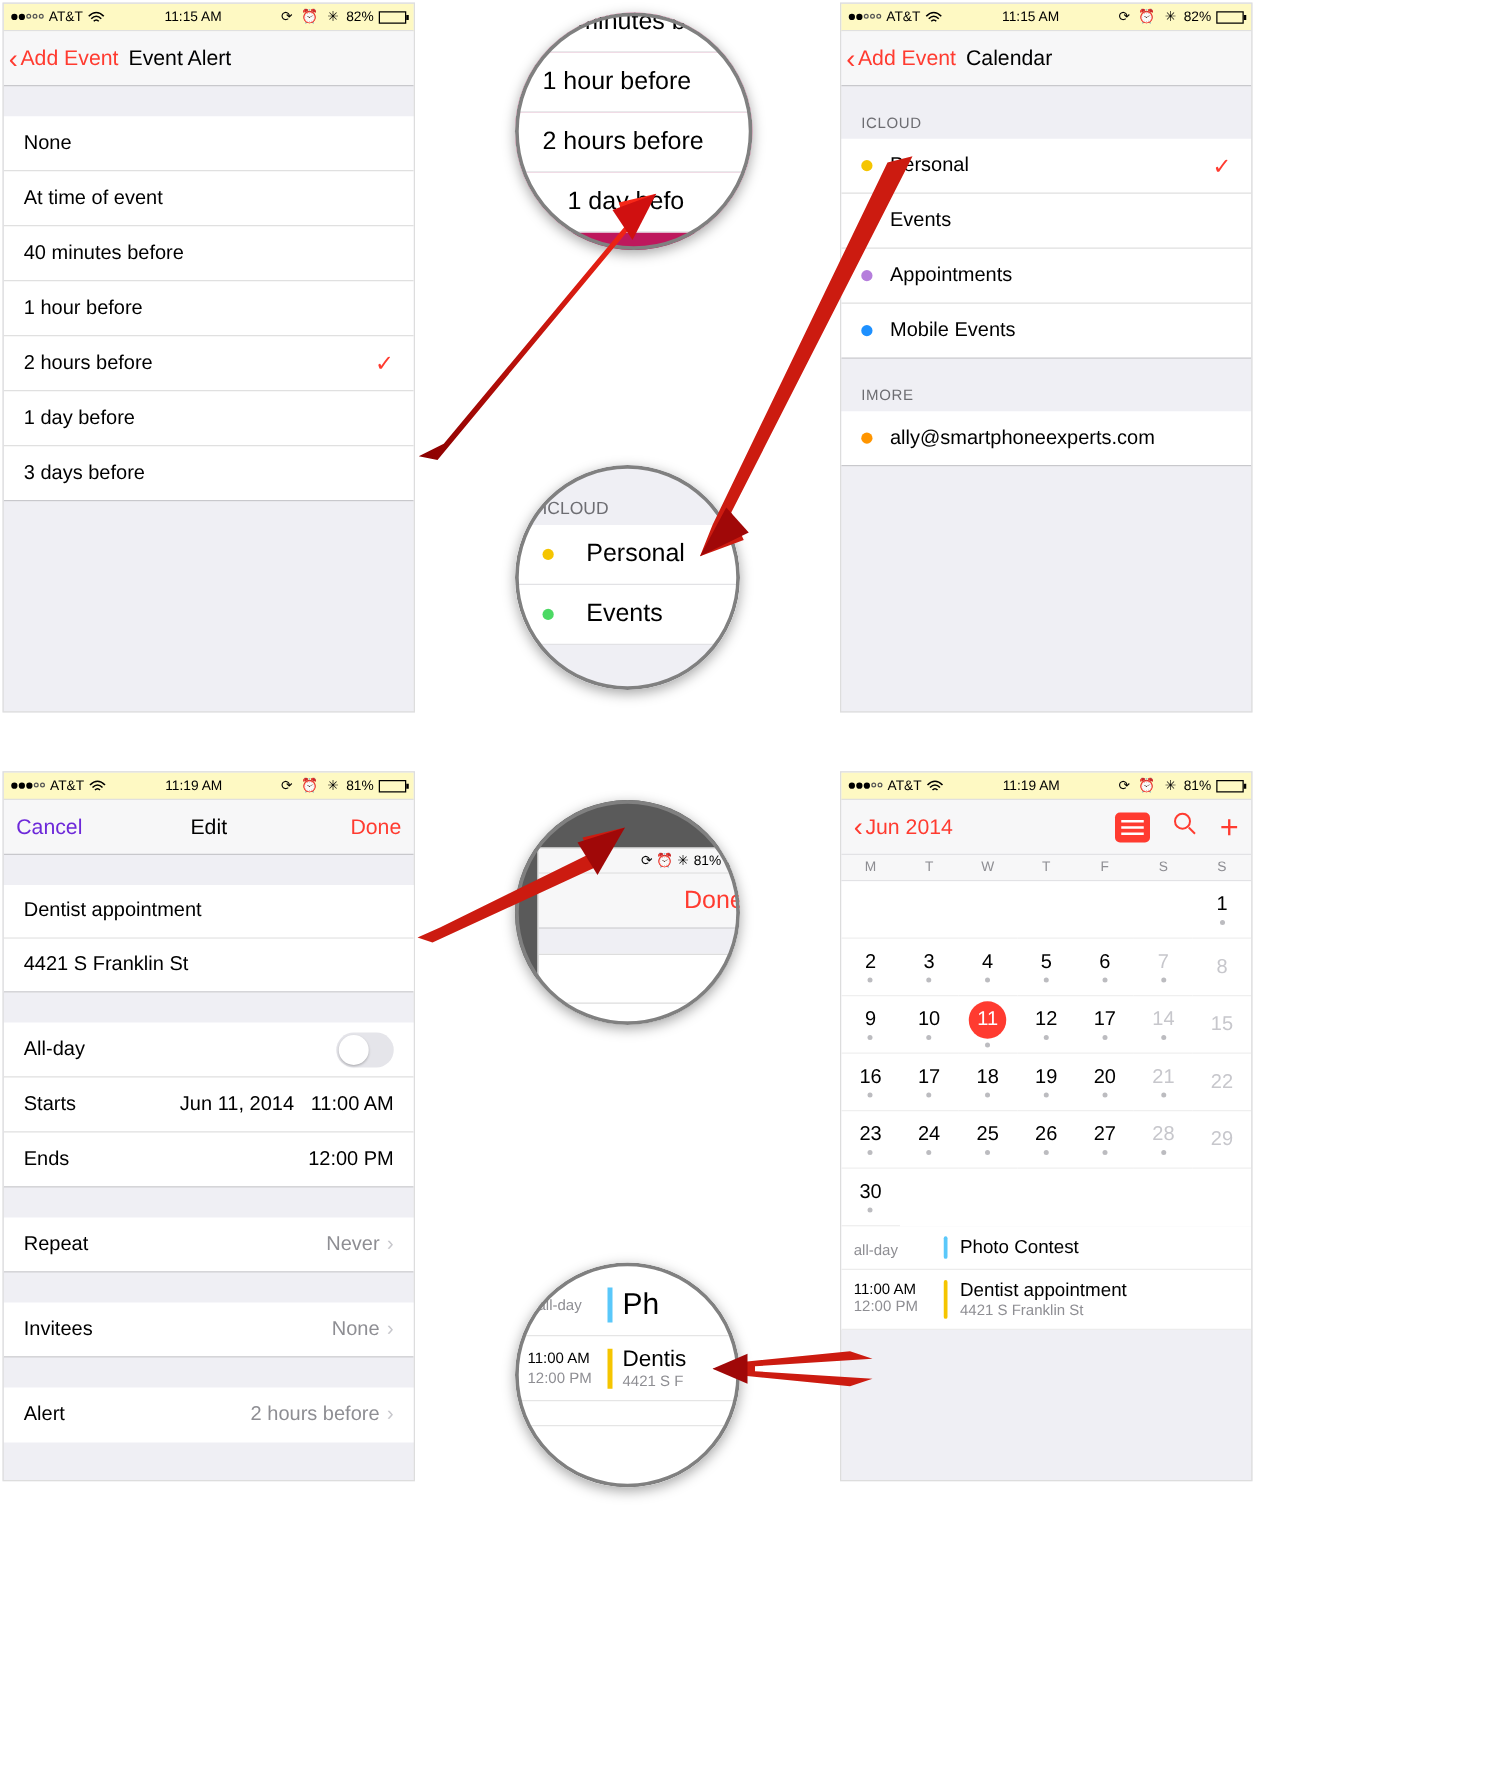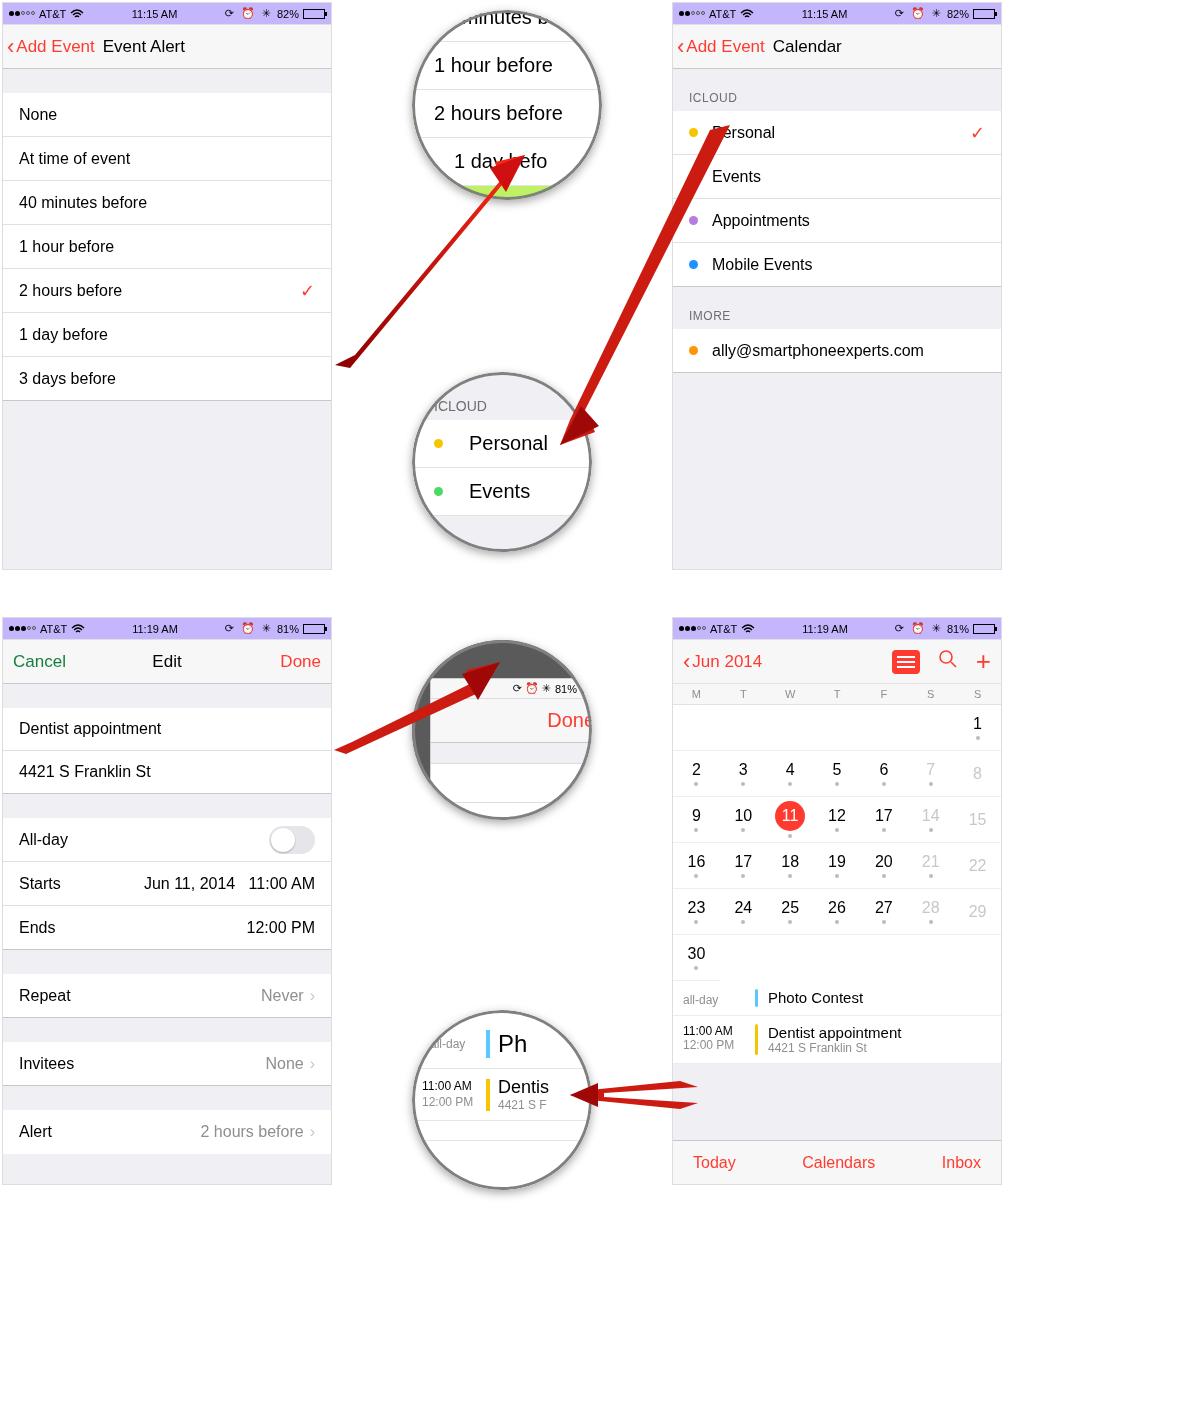--- a/index.html
+++ b/index.html
@@ -18,21 +18,21 @@
     border: 1px solid #ddd;
     overflow: hidden;
   }
   
   .p1 { left: 2px;   top: 2px;   height: 568px; }
   .p2 { left: 672px; top: 2px;   height: 568px; }
   .p3 { left: 2px;   top: 617px; height: 568px; }
   .p4 { left: 672px; top: 617px; height: 568px; }
 
   .status {
-    height:22px; background:#c4b5fd; font-size:11px;
+    height:22px; background:#fef9c3; font-size:11px;
     display:flex; align-items:center; justify-content:space-between;
     padding:0 6px; color:#000; border-bottom:1px solid #e0e0e0;
   }
   .status .left, .status .right { display:flex; align-items:center; gap:4px; }
   .dots { display:flex; gap:1px; }
   .dot  { width:5px; height:5px; border-radius:50%; background:#000; }
   .dot.hollow { background:none; border:1px solid #555; width:4px; height:4px; }
   .batt { width:22px; height:10px; border:1px solid #000; position:relative; }
   .batt::after { content:""; position:absolute; right:-3px; top:2px; width:2px; height:4px; background:#000; }
   .batt .fill { background:#000; height:100%; }
@@ -134,21 +134,21 @@
     display:flex; justify-content:space-between; align-items:center; padding:0 20px;
     color:#ff3b30; font-size:16px;
   }
 
   
   .zoom {
     position:absolute; border-radius:50%; overflow:hidden;
     box-shadow:0 3px 10px rgba(0,0,0,.35);
   }
   .zoom-frame { position:absolute; inset:0; border-radius:50%; border:3px solid #808080; pointer-events:none; }
-  .z1 { left:412px; top:10px;  width:190px; height:190px; background:#bef264; }
+  .z1 { left:412px; top:10px;  width:190px; height:190px; background:#be185d; }
   .z2 { left:412px; top:372px; width:180px; height:180px; background:#efeff4; }
   .z3 { left:412px; top:640px; width:180px; height:180px; background:#5a5a5a; }
   .z4 { left:412px; top:1010px; width:180px; height:180px; background:#fff; }
   .zrow { border-bottom:1px solid #e2e2e5; padding:12px 14px 12px 22px; font-size:20px; background:#fff; white-space:nowrap; }
   .zhdr { font-size:14px; color:#6d6d72; padding:26px 14px 6px 22px; }
   .z-inner-card {
     position:absolute; background:#fff; border:1px solid #d0d0d0;
   }
 
   
@@ -276,21 +276,21 @@
           </svg>
       </div>
       <span>11:19 AM</span>
       <div class="right">
         <span style="letter-spacing:2px;">⟳ ⏰ ✳︎</span>
         <span>81%</span>
         <span class="batt"><span class="fill" style="width:81%"></span></span>
       </div>
     </div>
     <div class="nav">
-      <span style="color:#15803d;padding-left:10px;cursor:pointer">Cancel</span>
+      <span style="color:#6d28d9;padding-left:10px;cursor:pointer">Cancel</span>
       <div class="title">Edit</div>
       <span class="right-btn">Done</span>
     </div>
     <div class="spacer"></div>
     <div class="list">
       <div class="field">Dentist appointment</div>
       <div class="field" style="border-bottom:1px solid #c8c8cc">4421 S Franklin St</div>
     </div>
     <div class="spacer"></div>
     <div class="list">
@@ -520,25 +520,20 @@
             <div>11:00 AM</div>
             <div class="end">12:00 PM</div>
           </div>
           <div class="bar" style="background: rgb(245, 197, 0);"></div>
           <div class="body">
             <div class="title">Dentist appointment</div>
             <div class="sub">4421 S Franklin St</div>
           </div>
         </div>
       </div>
-    <div class="tabbar">
-      <span>Today</span>
-      <span>Calendars</span>
-      <span>Inbox</span>
-    </div>
   </div>
 
   <div class="zoom z1">
     <div style="position:absolute; left:0; right:-40px; top:-16px;">
       <div class="zrow">30 minutes b</div>
       <div class="zrow">1 hour before</div>
       <div class="zrow">2 hours before</div>
       <div class="zrow" style="padding-left:42px">1 day befo</div>
     </div>
     <div class="zoom-frame"></div>

